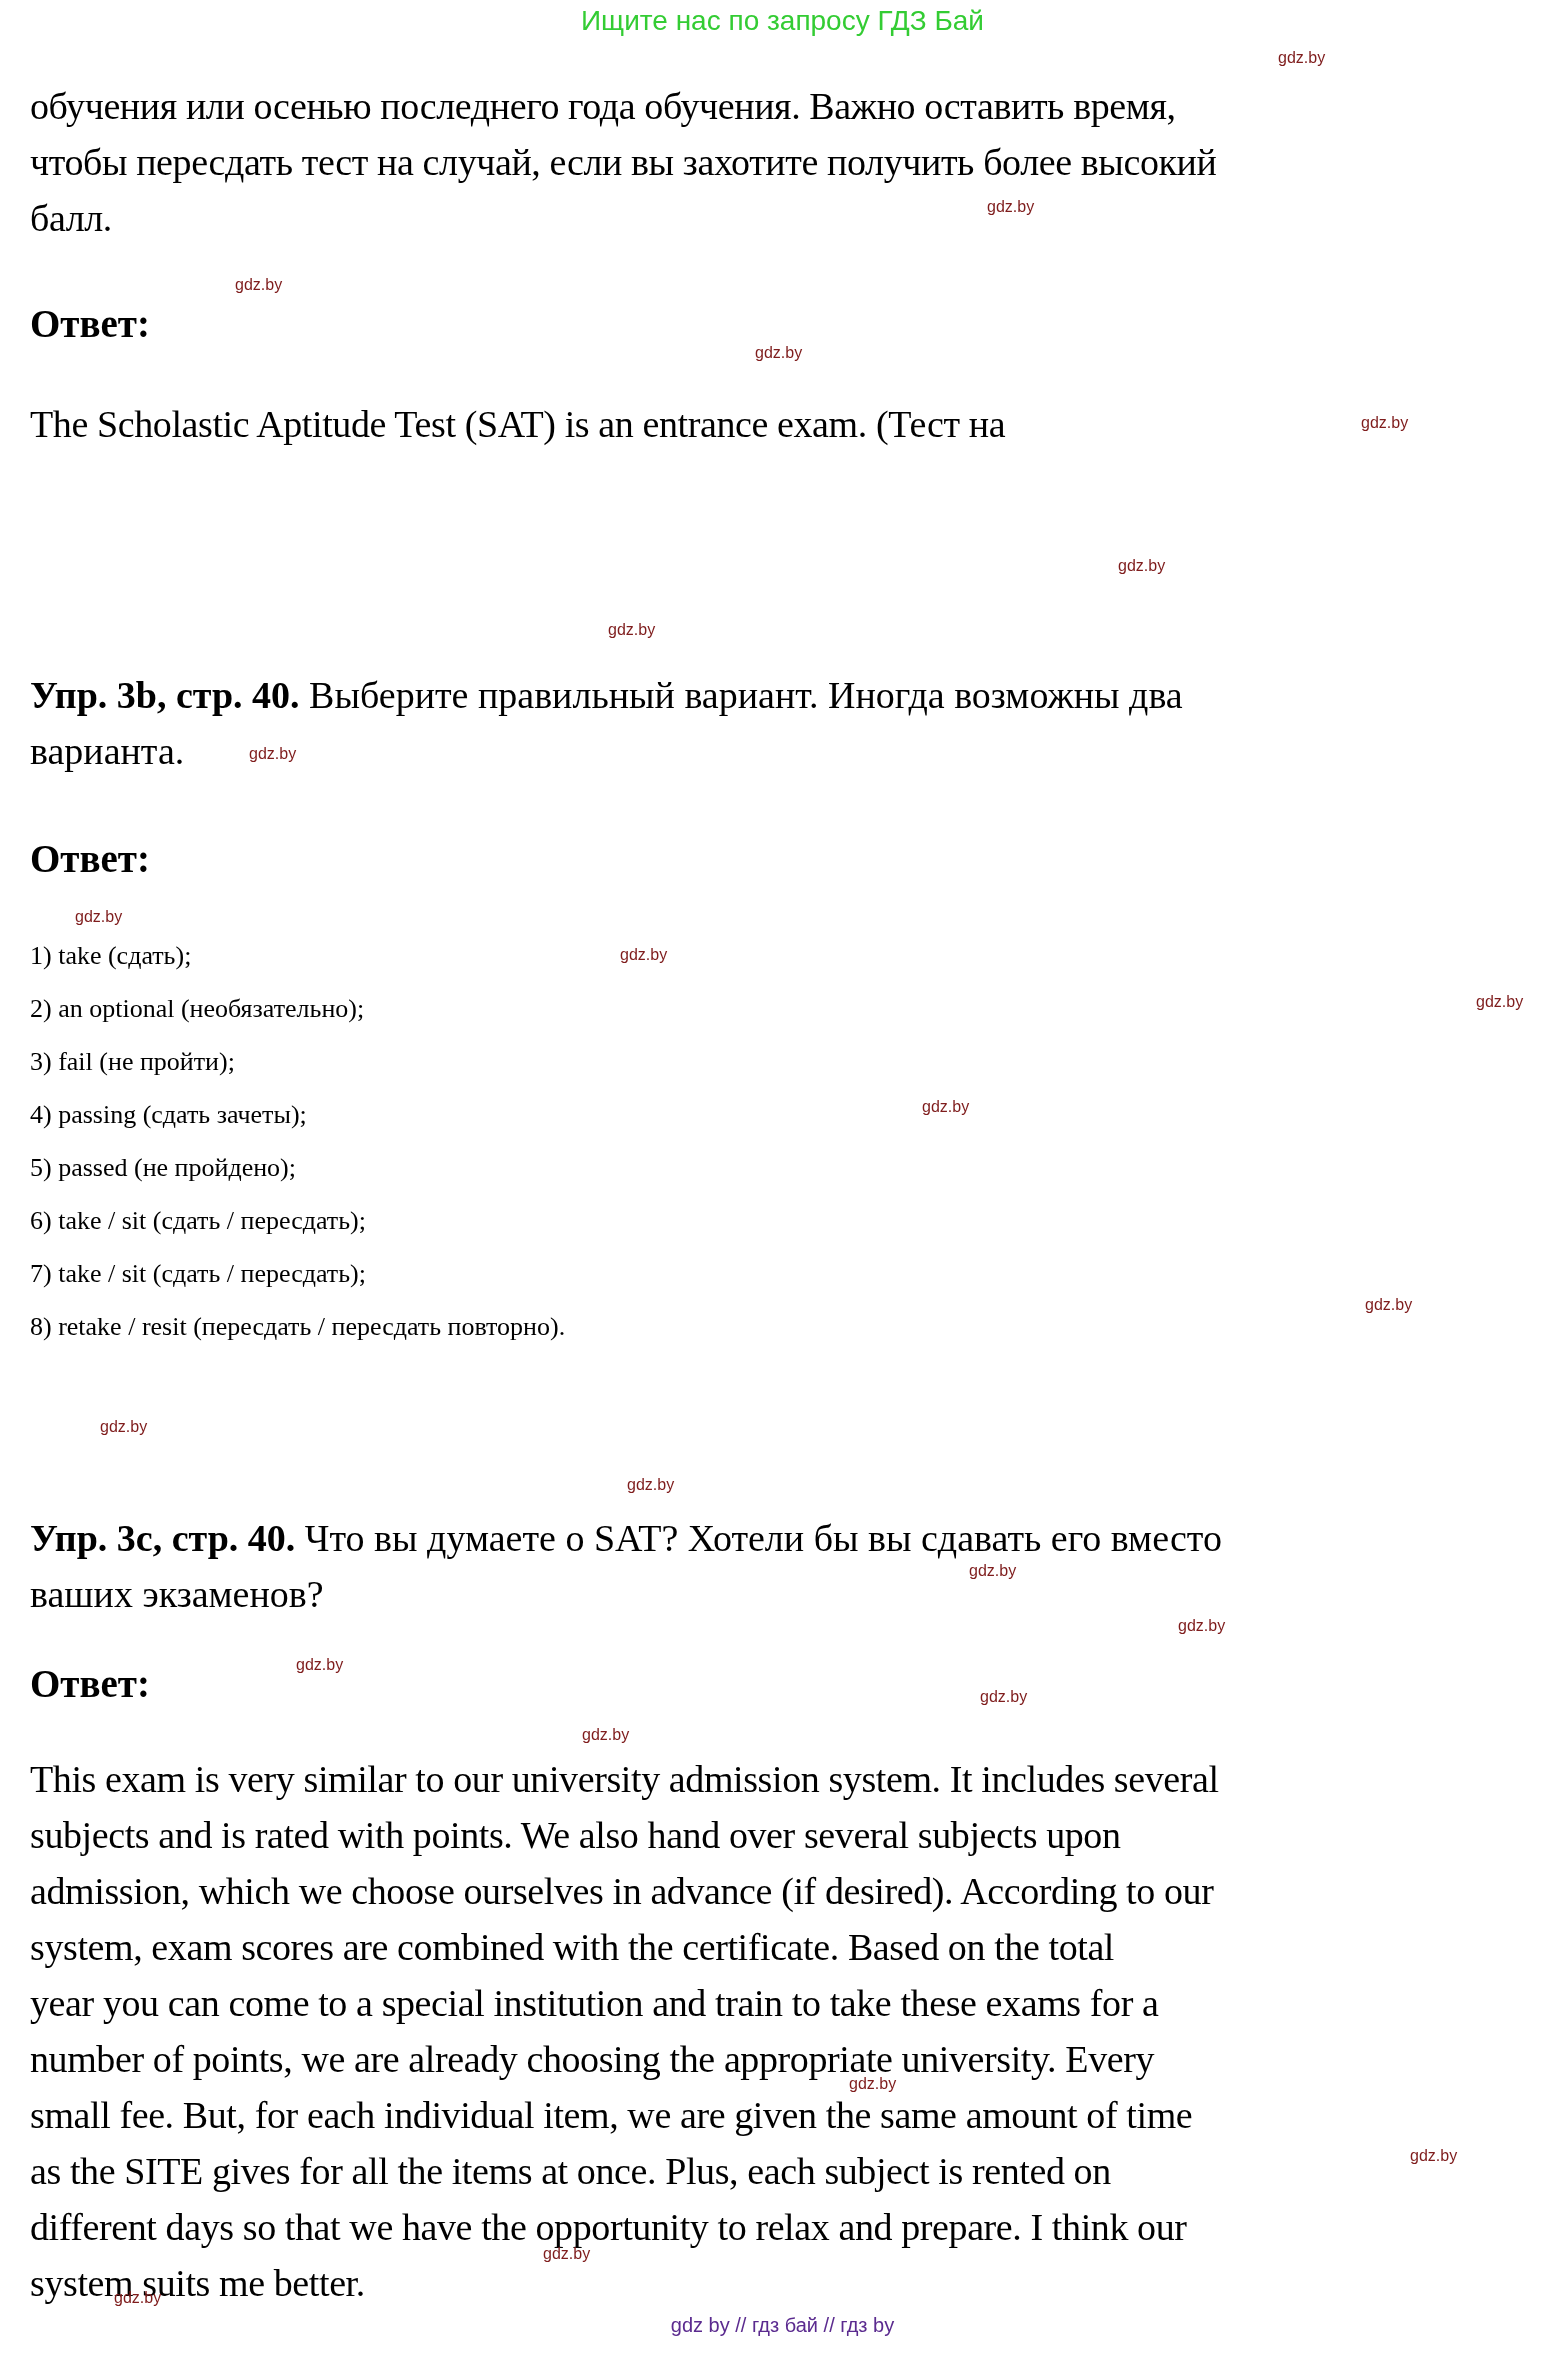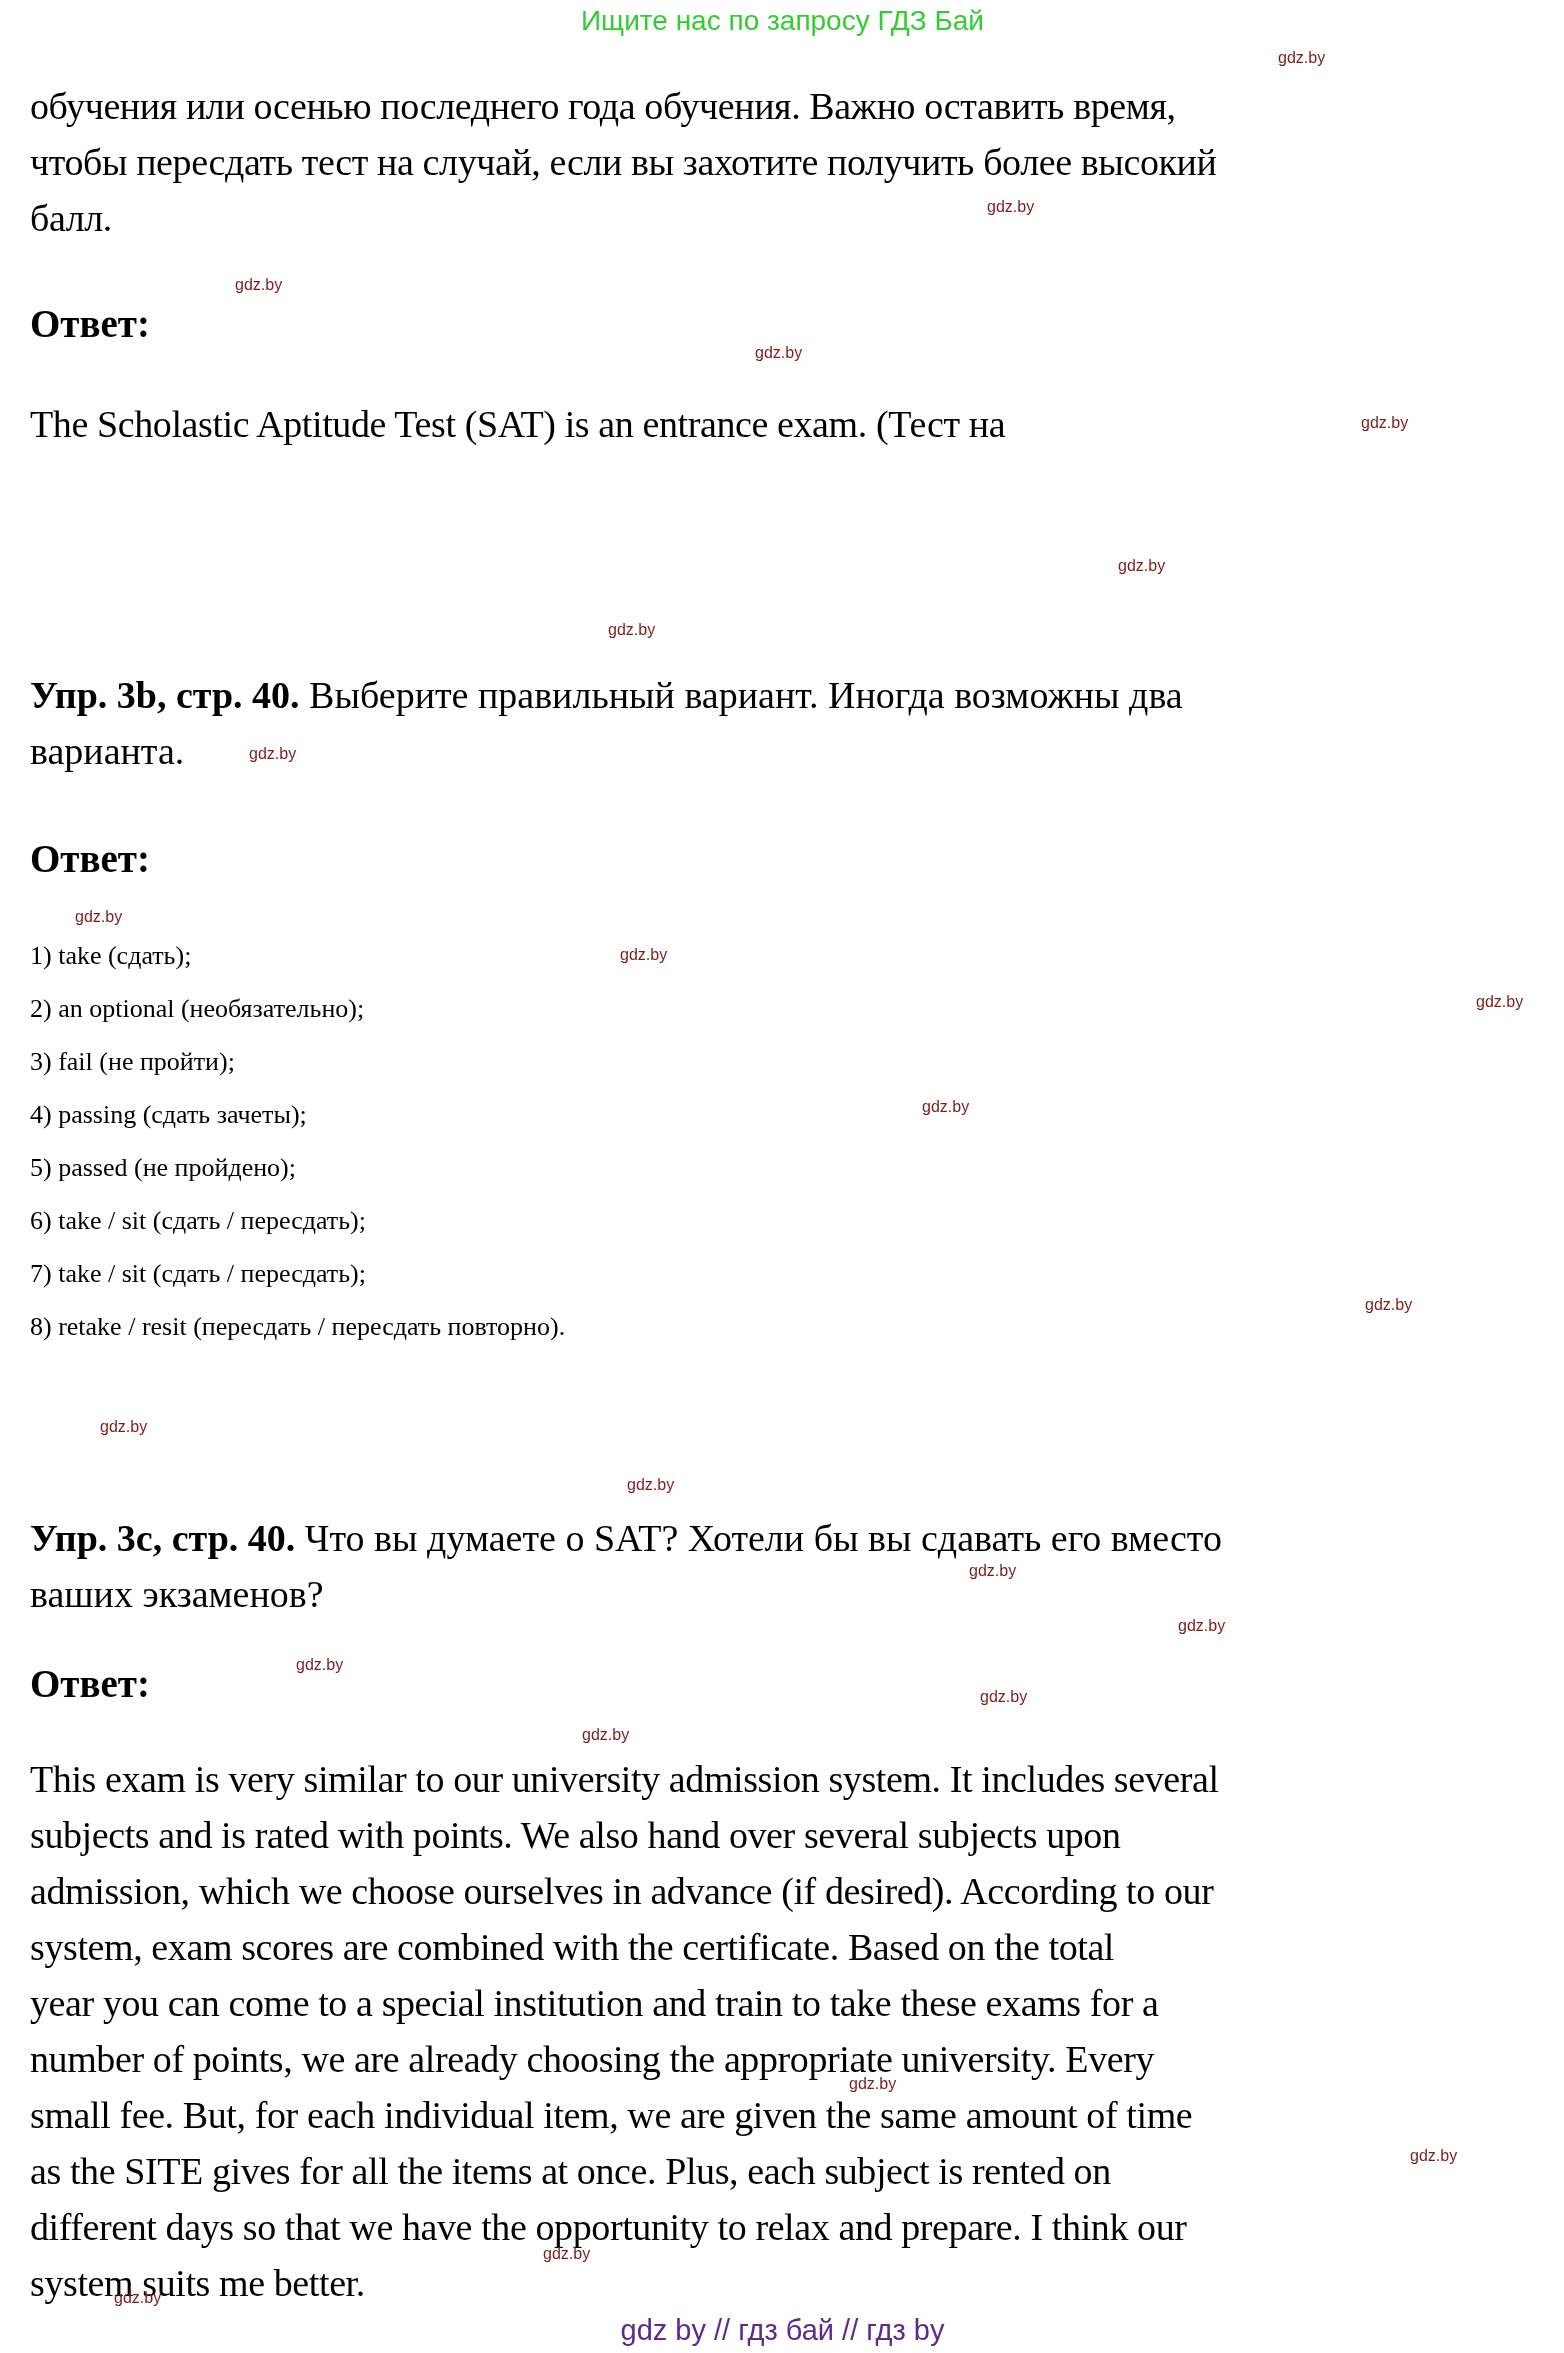--- a/index.html
+++ b/index.html
@@ -51,21 +51,21 @@
     font-family: Liberation Sans, sans-serif;
     font-size: 16px;
     color: #7f1d1d;
     white-space: nowrap;
   }
   .purple-footer {
     position: absolute;
     top: 2314px; left: 0; width: 100%;
     text-align: center;
     font-family: "Liberation Sans", sans-serif;
-    font-size: 29px;
+    font-size: 20px;
   }
 </style>
 </head>
 <body>
 
 <div class="page">
 
   <div class="green-header" style="color: rgb(51, 204, 51);">Ищите нас по запросу ГДЗ Бай</div>
 
   <div class="block" style="top:78px;">

